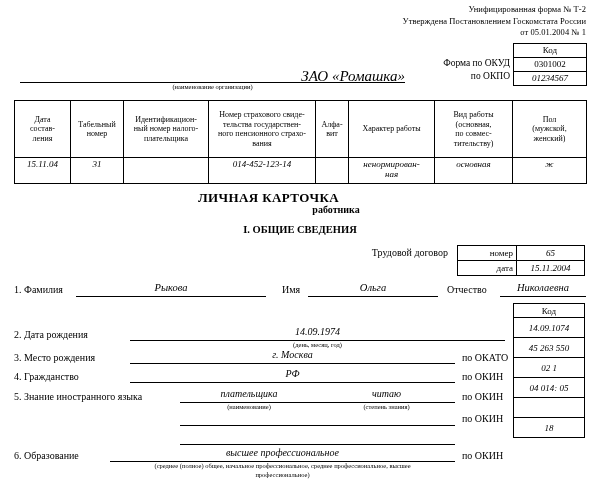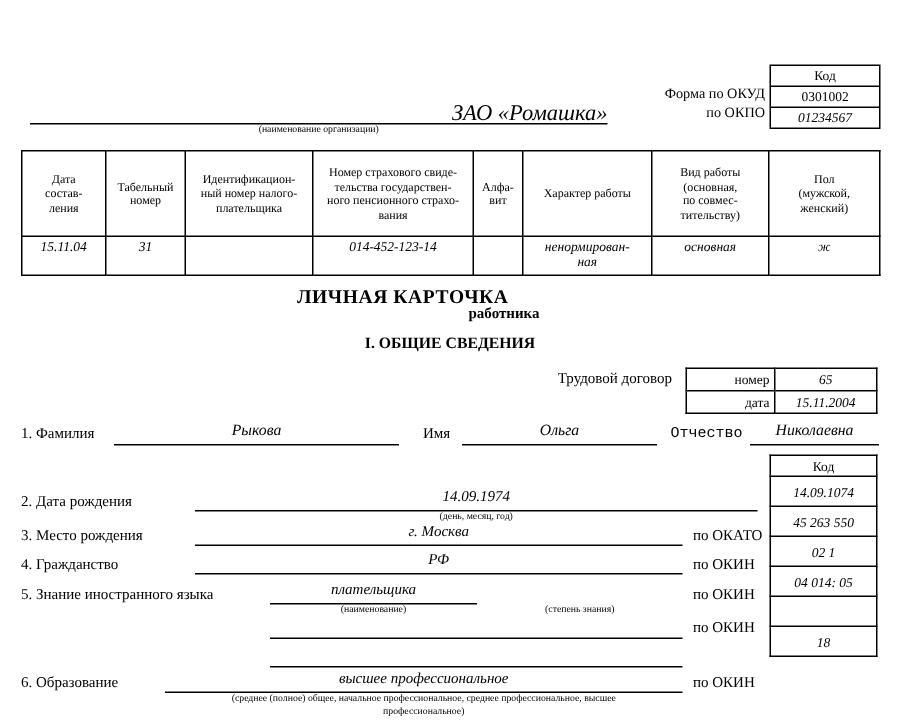--- a/index.html
+++ b/index.html
@@ -174,20 +174,25 @@
     font-size: 6.5px;
     text-align: center;
   }
   .row-ref { font-size: 10px; }
 </style>
 </head>
 <body>
 
 <div id="page">
 
+  <div class="abs" id="hdr-lines">
+    <div>Унифицированная форма № Т-2</div>
+    <div>Утверждена Постановлением Госкомстата России</div>
+    <div>от 05.01.2004 № 1</div>
+  </div>
 
   <div class="abs" id="okud-box">
     <div class="cell">Код</div>
     <div class="cell">0301002</div>
     <div class="cell it">01234567</div>
   </div>
   <div class="abs" id="lbl-okud">Форма по ОКУД</div>
   <div class="abs" id="lbl-okpo">по ОКПО</div>
 
   <div class="abs it" id="org-value">ЗАО «Ромашка»</div>
@@ -278,21 +283,21 @@
         <td class="v">15.11.2004</td>
       </tr>
     </tbody>
   </table>
 
   <div class="abs" id="fio">
     <span class="lbl" style="left:0px;">1. Фамилия</span>
     <span class="fill it" style="left:62px; width:190px;">Рыкова</span>
     <span class="lbl" style="left:268px;">Имя</span>
     <span class="fill it" style="left:294px; width:130px;">Ольга</span>
-    <span class="lbl" style="left:433px;font-family:Liberation Mono, monospace;">Отчество</span>
+    <span class="lbl" style="left:433px;">Отчество</span>
     <span class="fill it" style="left:486px; width:86px;">Николаевна</span>
   </div>
 
   <table class="abs" id="code-col">
     <tbody>
       <tr>
         <td class="head">Код</td>
       </tr>
       <tr>
         <td>14.09.1074</td>
@@ -322,20 +327,21 @@
   <div class="abs row-lbl" style="top:352px; left:14px;">3. Место рождения</div>
   <div class="abs row-fill it" style="top:349px; left:130px; width:325px;">г. Москва</div>
   <div class="abs row-ref" style="top:352px; left:462px;">по ОКАТО</div>
 
   <div class="abs row-lbl" style="top:371px; left:14px;">4. Гражданство</div>
   <div class="abs row-fill it" style="top:368px; left:130px; width:325px;">РФ</div>
   <div class="abs row-ref" style="top:371px; left:462px;">по ОКИН</div>
 
   <div class="abs row-lbl" style="top:391px; left:14px;">5. Знание иностранного языка</div>
   <div class="abs row-fill it" style="top:388px; left:180px; width:138px;">плательщика</div>
+  <div class="abs row-fill it" style="top:388px; left:318px; width:137px;">читаю</div>
   <div class="abs row-sub" style="top:403px; left:180px; width:138px;">(наименование)</div>
   <div class="abs row-sub" style="top:403px; left:318px; width:137px;">(степень знания)</div>
   <div class="abs row-ref" style="top:391px; left:462px;">по ОКИН</div>
 
   <div class="abs row-fill it" style="top:411px; left:180px; width:138px;"></div>
   <div class="abs row-fill it" style="top:411px; left:318px; width:137px;"></div>
   <div class="abs row-ref" style="top:413px; left:462px;">по ОКИН</div>
 
   <div class="abs row-fill it" style="top:430px; left:180px; width:275px;"></div>
   <div class="abs row-lbl" style="top:450px; left:14px;">6. Образование</div>

